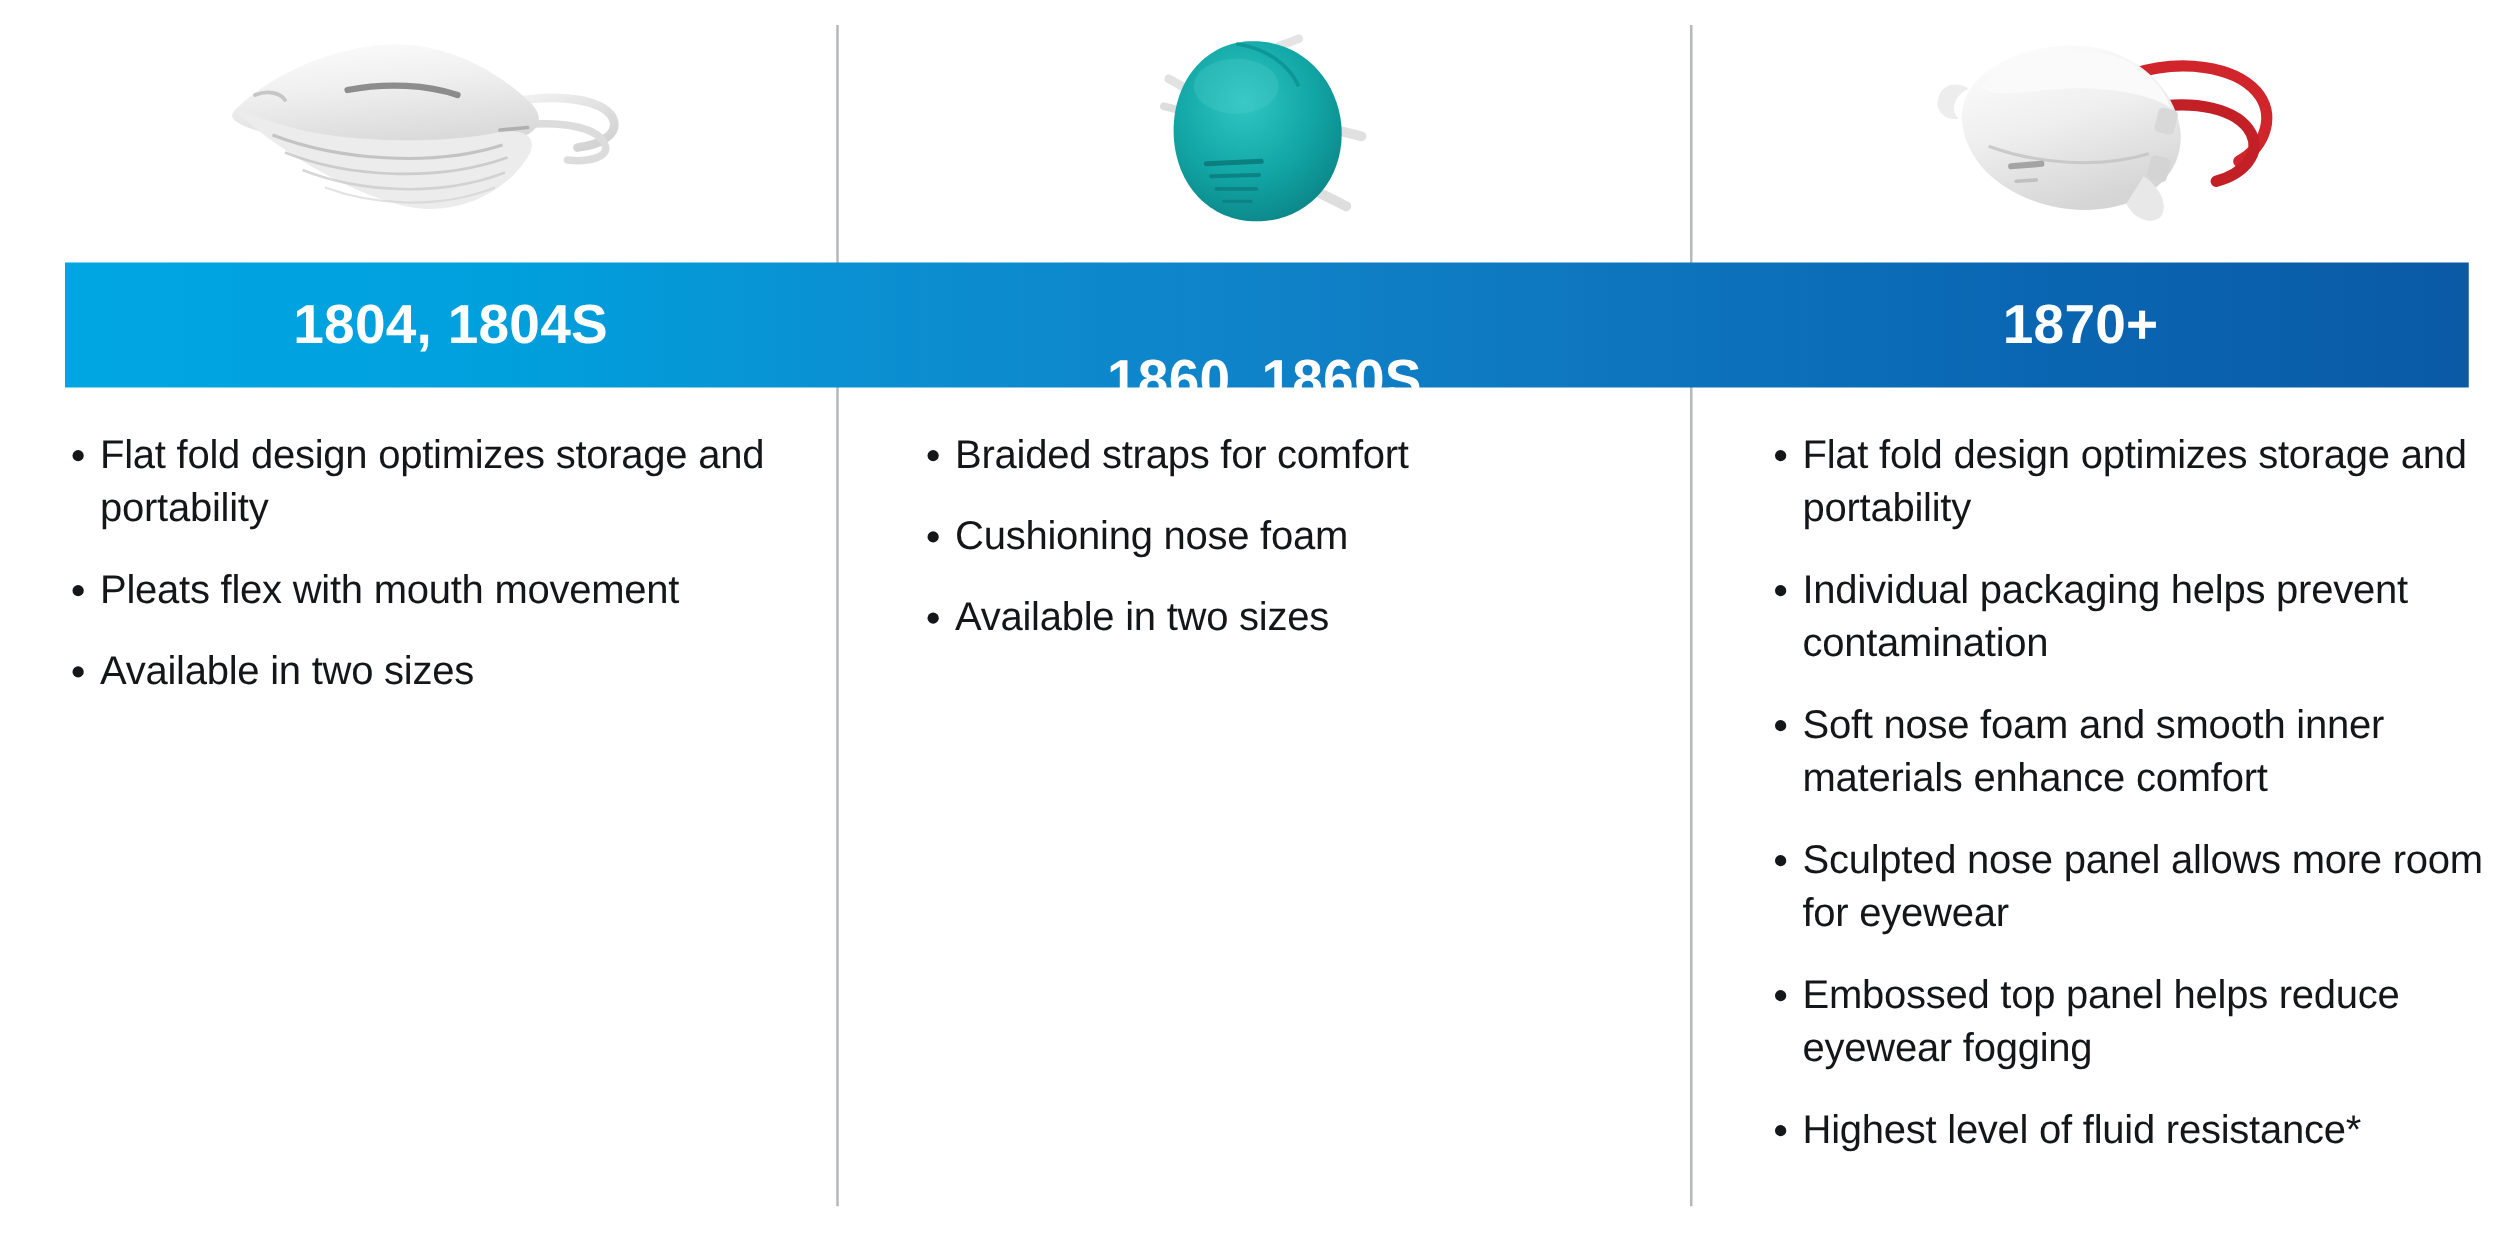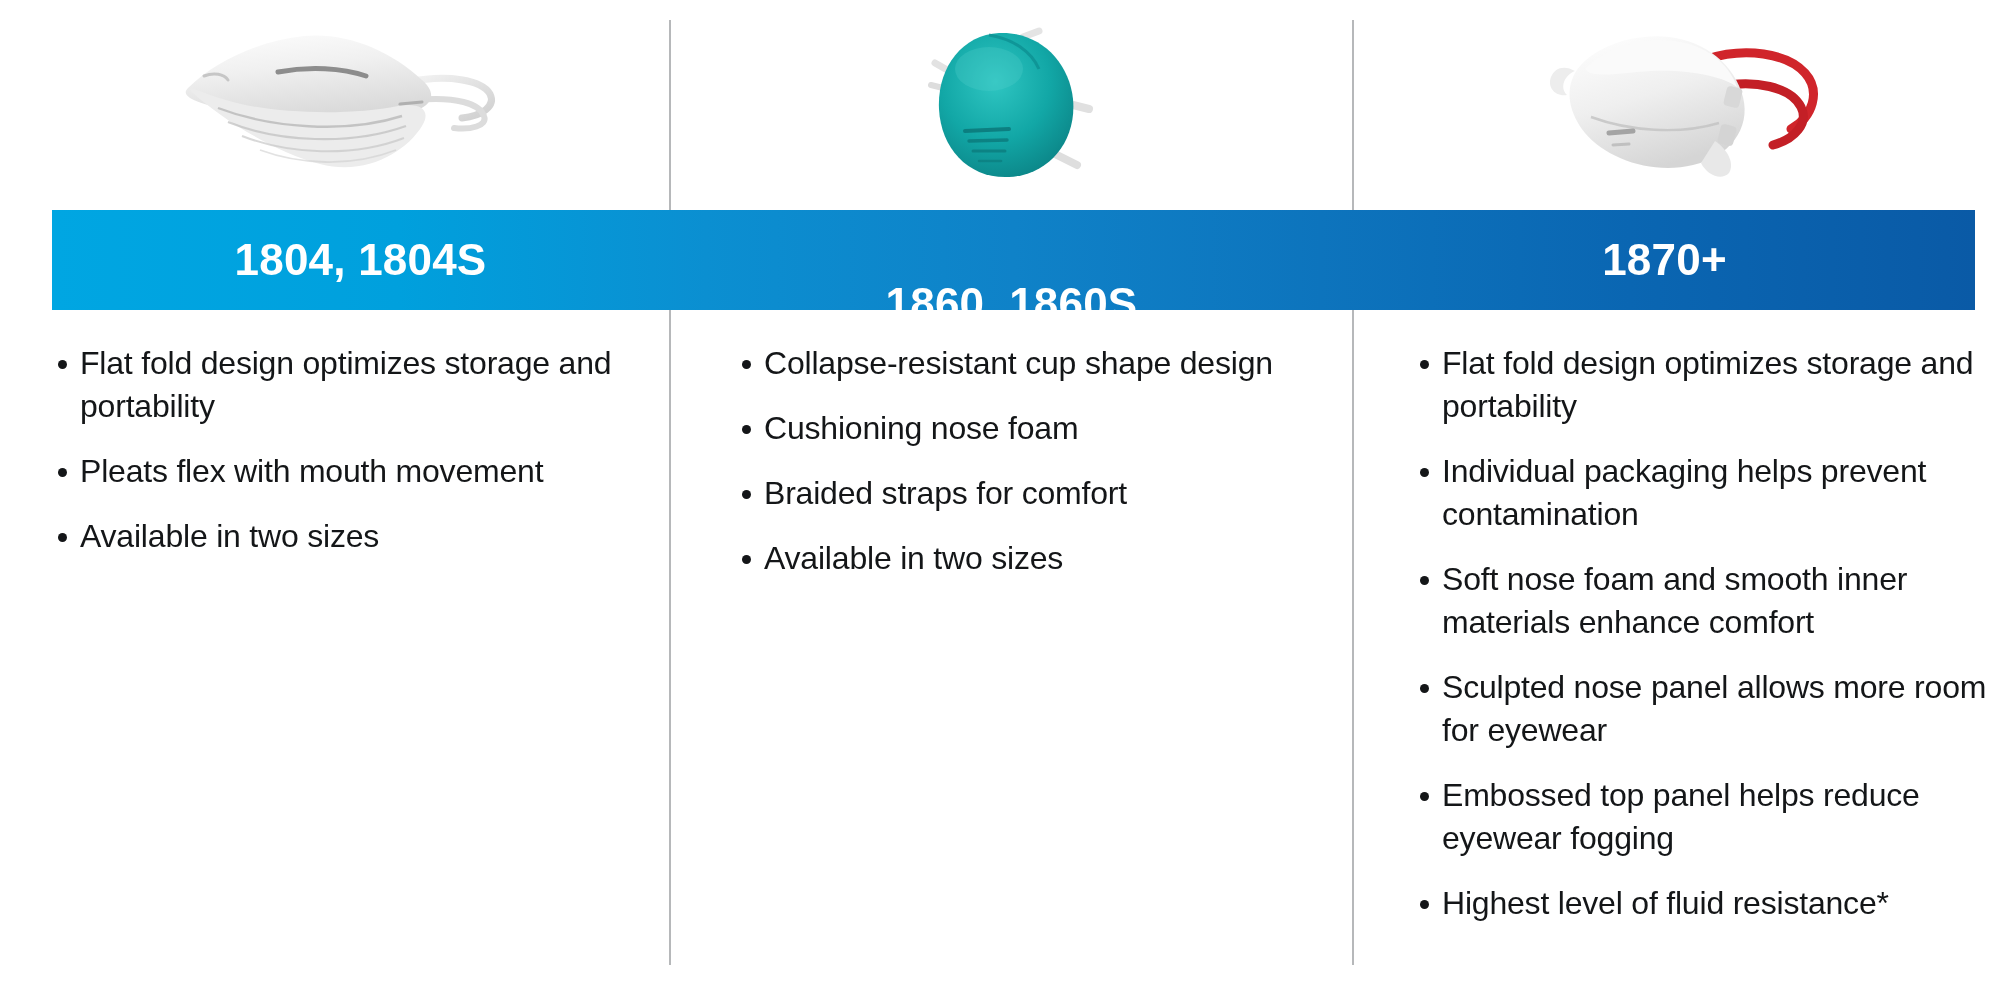--- a/index.html
+++ b/index.html
@@ -256,23 +256,22 @@
 
   <div class="bullets-row">
 
     <ul class="bullet-col bcol-1" style="list-style:none;">
       <li class="bullet-item">Flat fold design optimizes storage and portability</li>
       <li class="bullet-item">Pleats flex with mouth movement</li>
       <li class="bullet-item">Available in two sizes</li>
     </ul>
 
     <ul class="bullet-col bcol-2" style="list-style:none;">
-      <li class="bullet-item">Collapse-resistant cup shape design</li>
+      <li class="bullet-item">Braided straps for comfort</li>
       <li class="bullet-item">Cushioning nose foam</li>
-      <li class="bullet-item">Braided straps for comfort</li>
       <li class="bullet-item">Available in two sizes</li>
     </ul>
 
     <ul class="bullet-col bcol-3" style="list-style:none;">
       <li class="bullet-item">Flat fold design optimizes storage and portability</li>
       <li class="bullet-item">Individual packaging helps prevent contamination</li>
       <li class="bullet-item">Soft nose foam and smooth inner materials enhance comfort</li>
       <li class="bullet-item">Sculpted nose panel allows more room for eyewear</li>
       <li class="bullet-item">Embossed top panel helps reduce eyewear fogging</li>
       <li class="bullet-item">Highest level of fluid resistance*</li>

